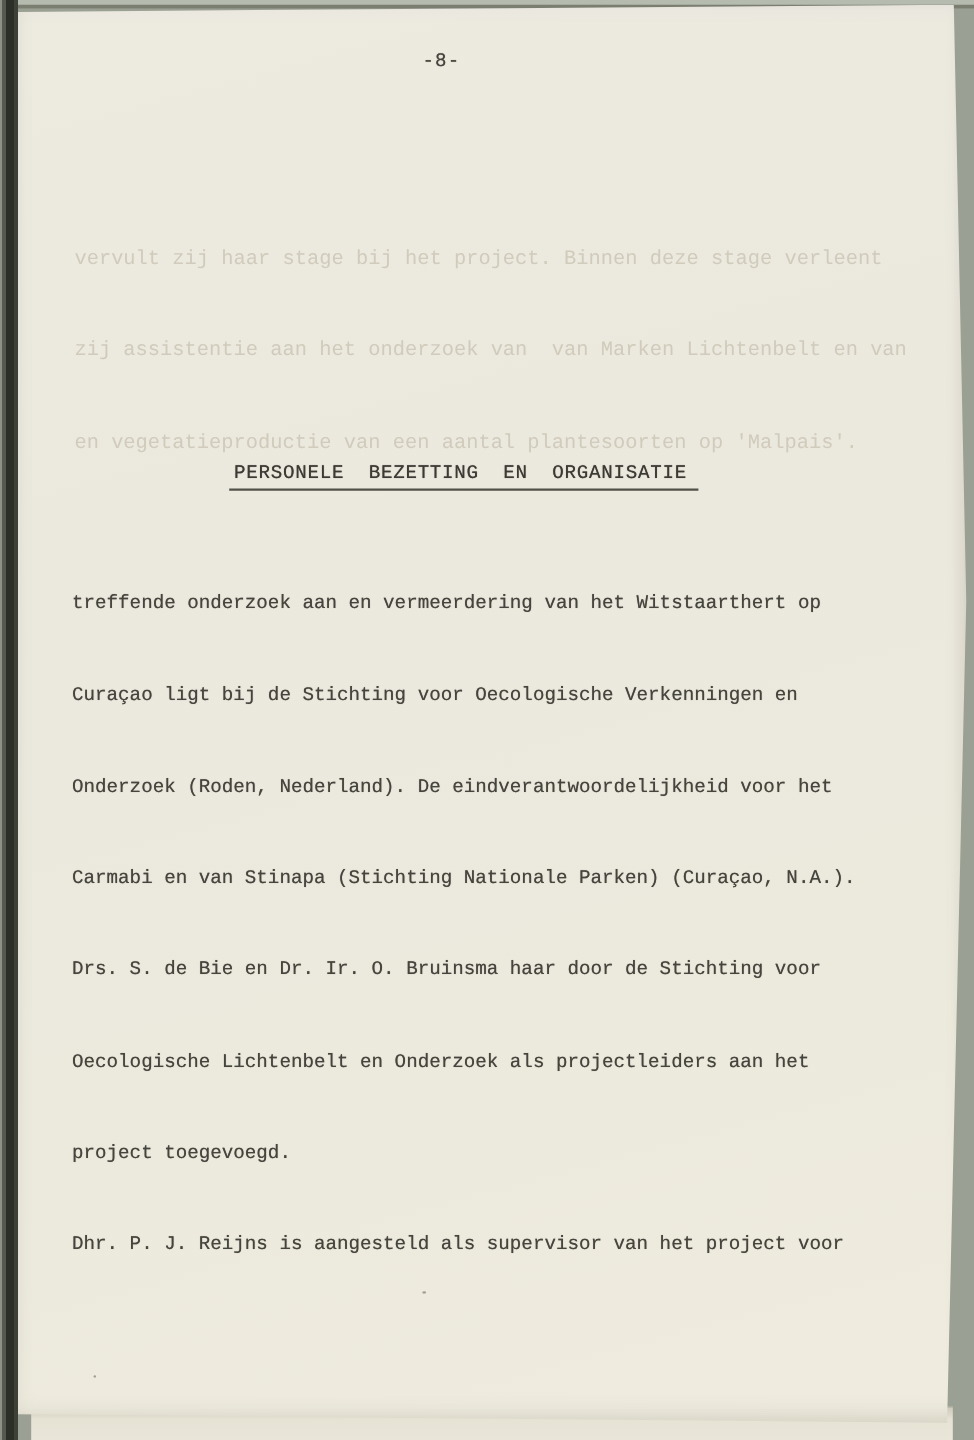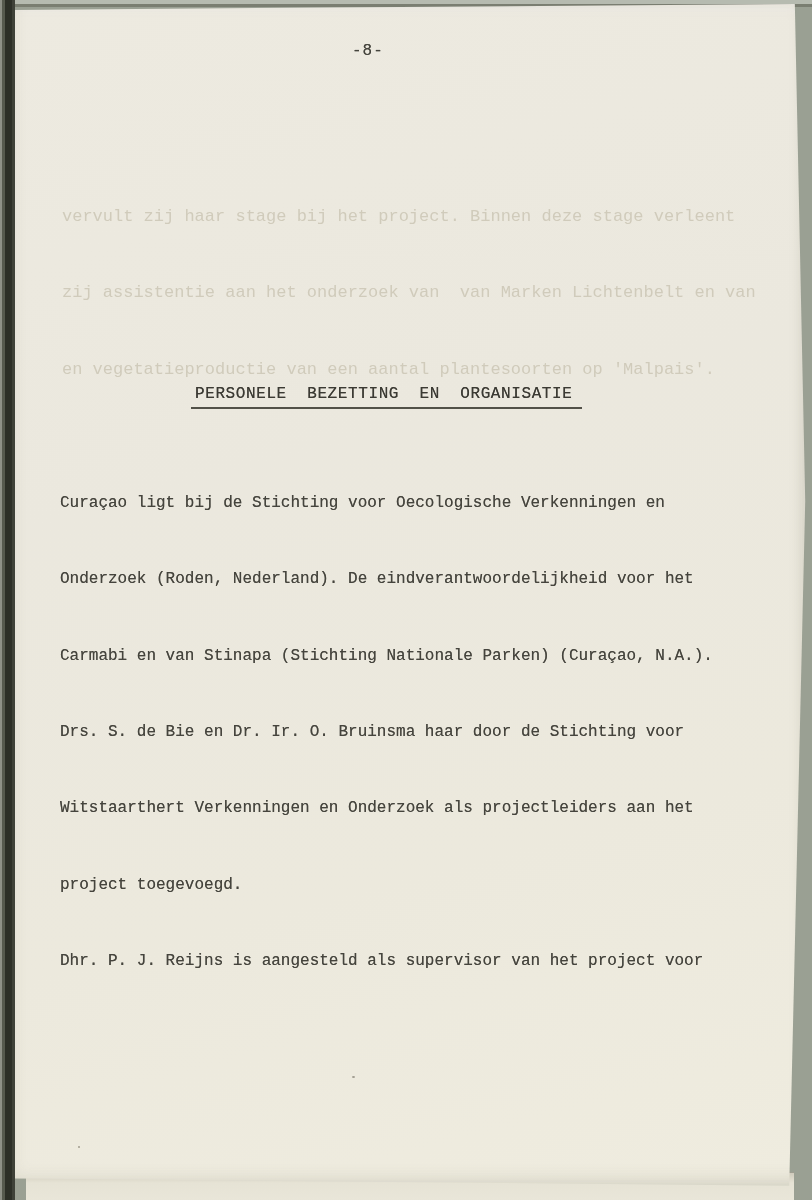--- a/index.html
+++ b/index.html
@@ -109,25 +109,26 @@
       <div>vervult zij haar stage bij het project. Binnen deze stage verleent</div>
       <div>zij assistentie aan het onderzoek van  van Marken Lichtenbelt en van</div>
       <div>en vegetatieproductie van een aantal plantesoorten op 'Malpais'.</div>
     </div>
 
     <div class="heading-wrap">
       <span class="heading">PERSONELE  BEZETTING  EN  ORGANISATIE</span>
     </div>
 
     <div class="body-text">
+      <div>treffende onderzoek aan en vermeerdering van het Witstaarthert op</div>
       <div>Curaçao ligt bij de Stichting voor Oecologische Verkenningen en</div>
       <div>Onderzoek (Roden, Nederland). De eindverantwoordelijkheid voor het</div>
       <div>Carmabi en van Stinapa (Stichting Nationale Parken) (Curaçao, N.A.).</div>
       <div>Drs. S. de Bie en Dr. Ir. O. Bruinsma haar door de Stichting voor</div>
-      <div>Witstaarthert Verkenningen en Onderzoek als projectleiders aan het</div>
+      <div>Oecologische Lichtenbelt en Onderzoek als projectleiders aan het</div>
       <div>project toegevoegd.</div>
       <div>Dhr. P. J. Reijns is aangesteld als supervisor van het project voor</div>
       
       
       
       
       
       
       
       

